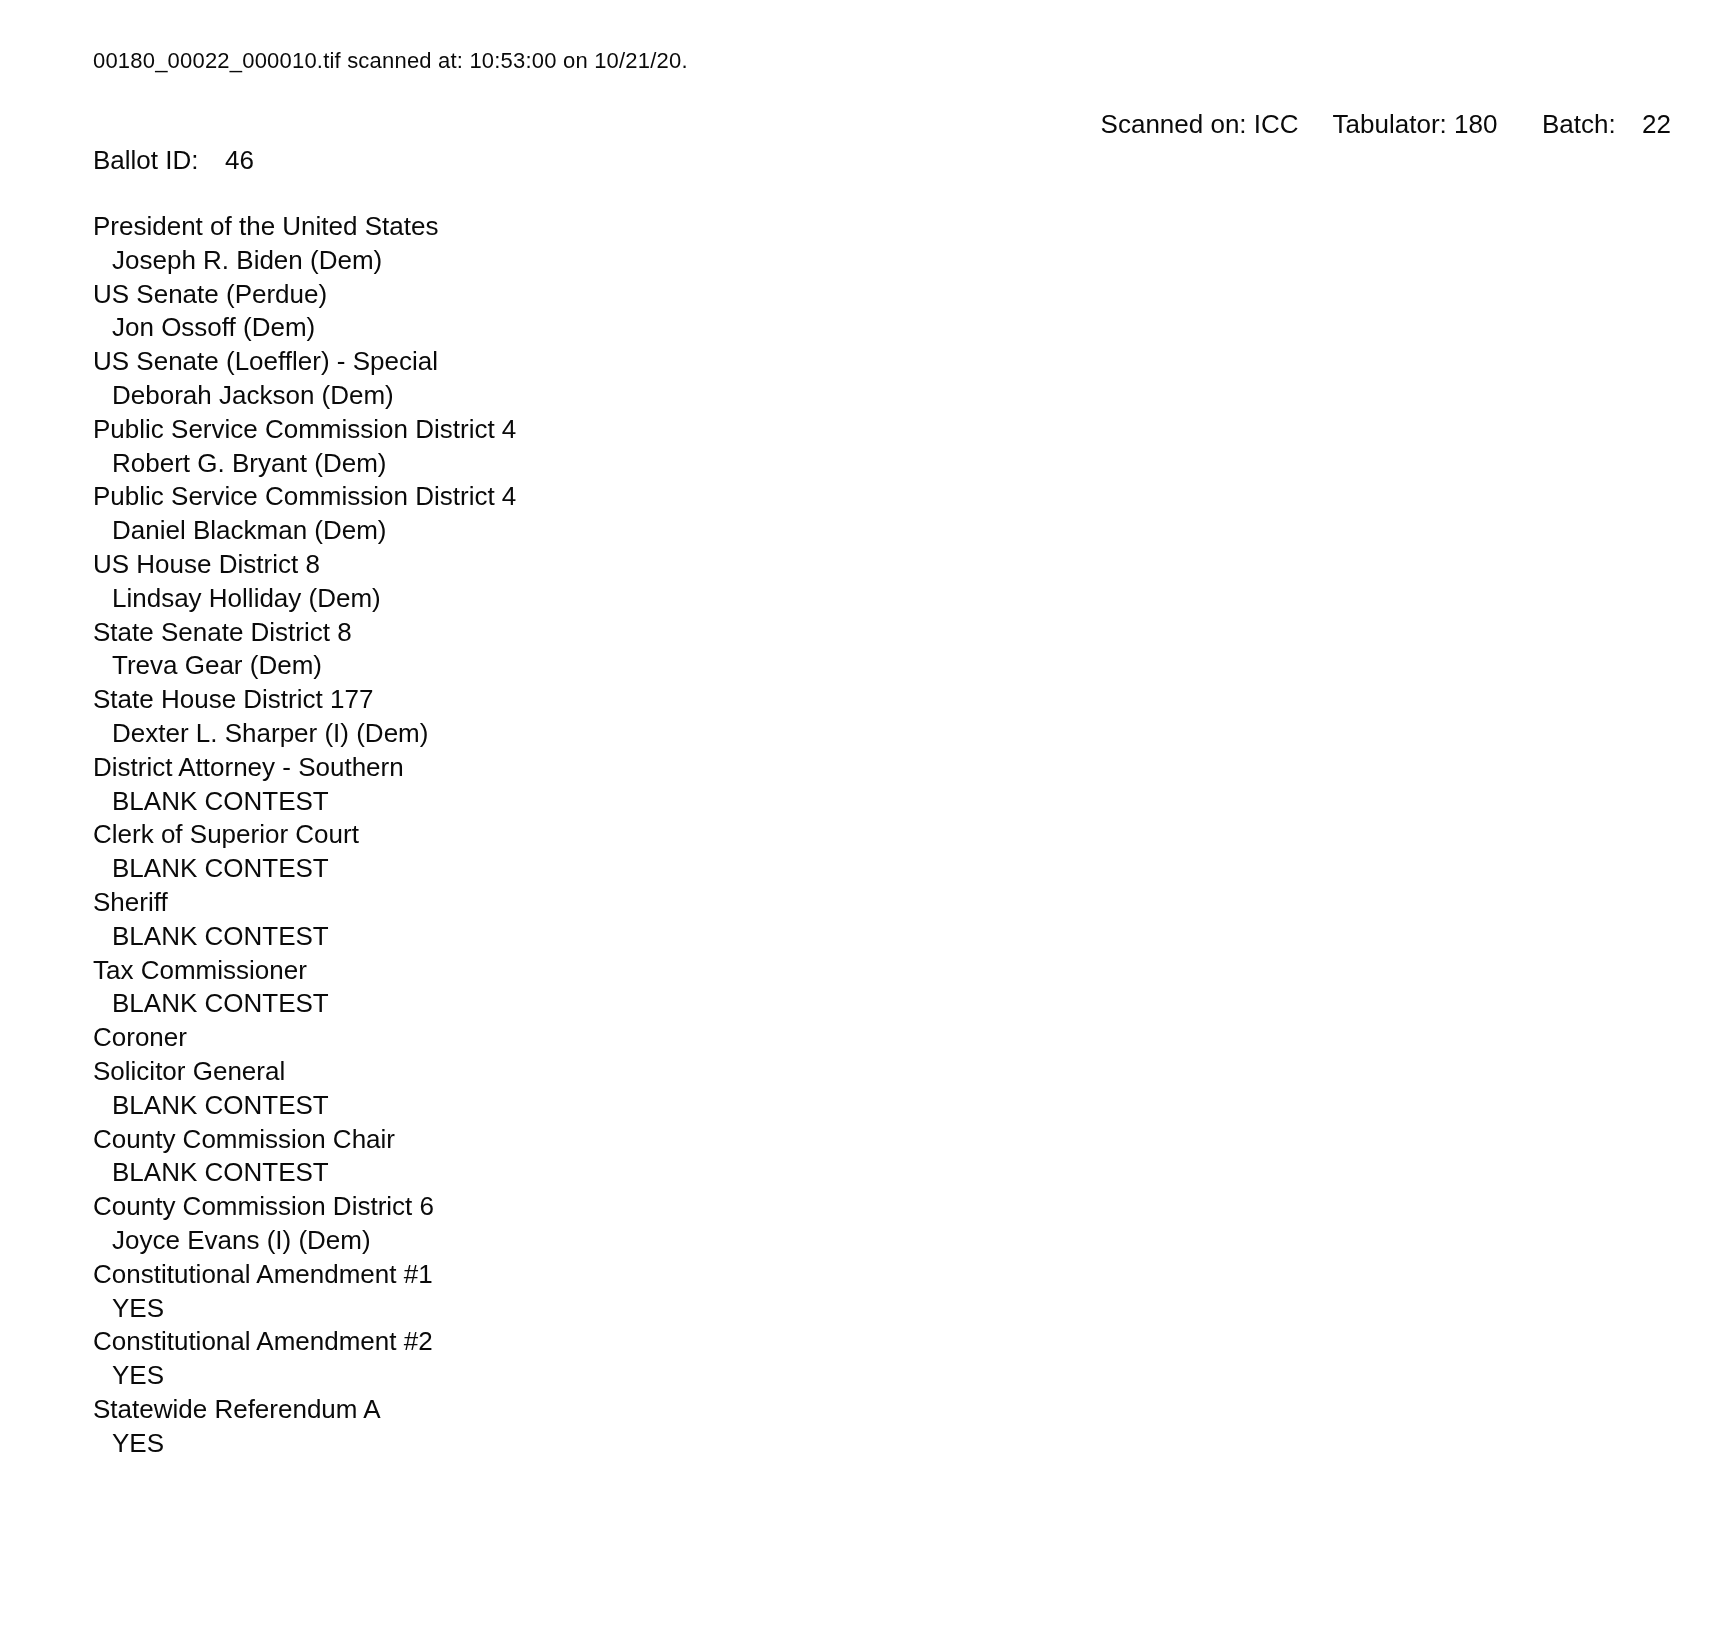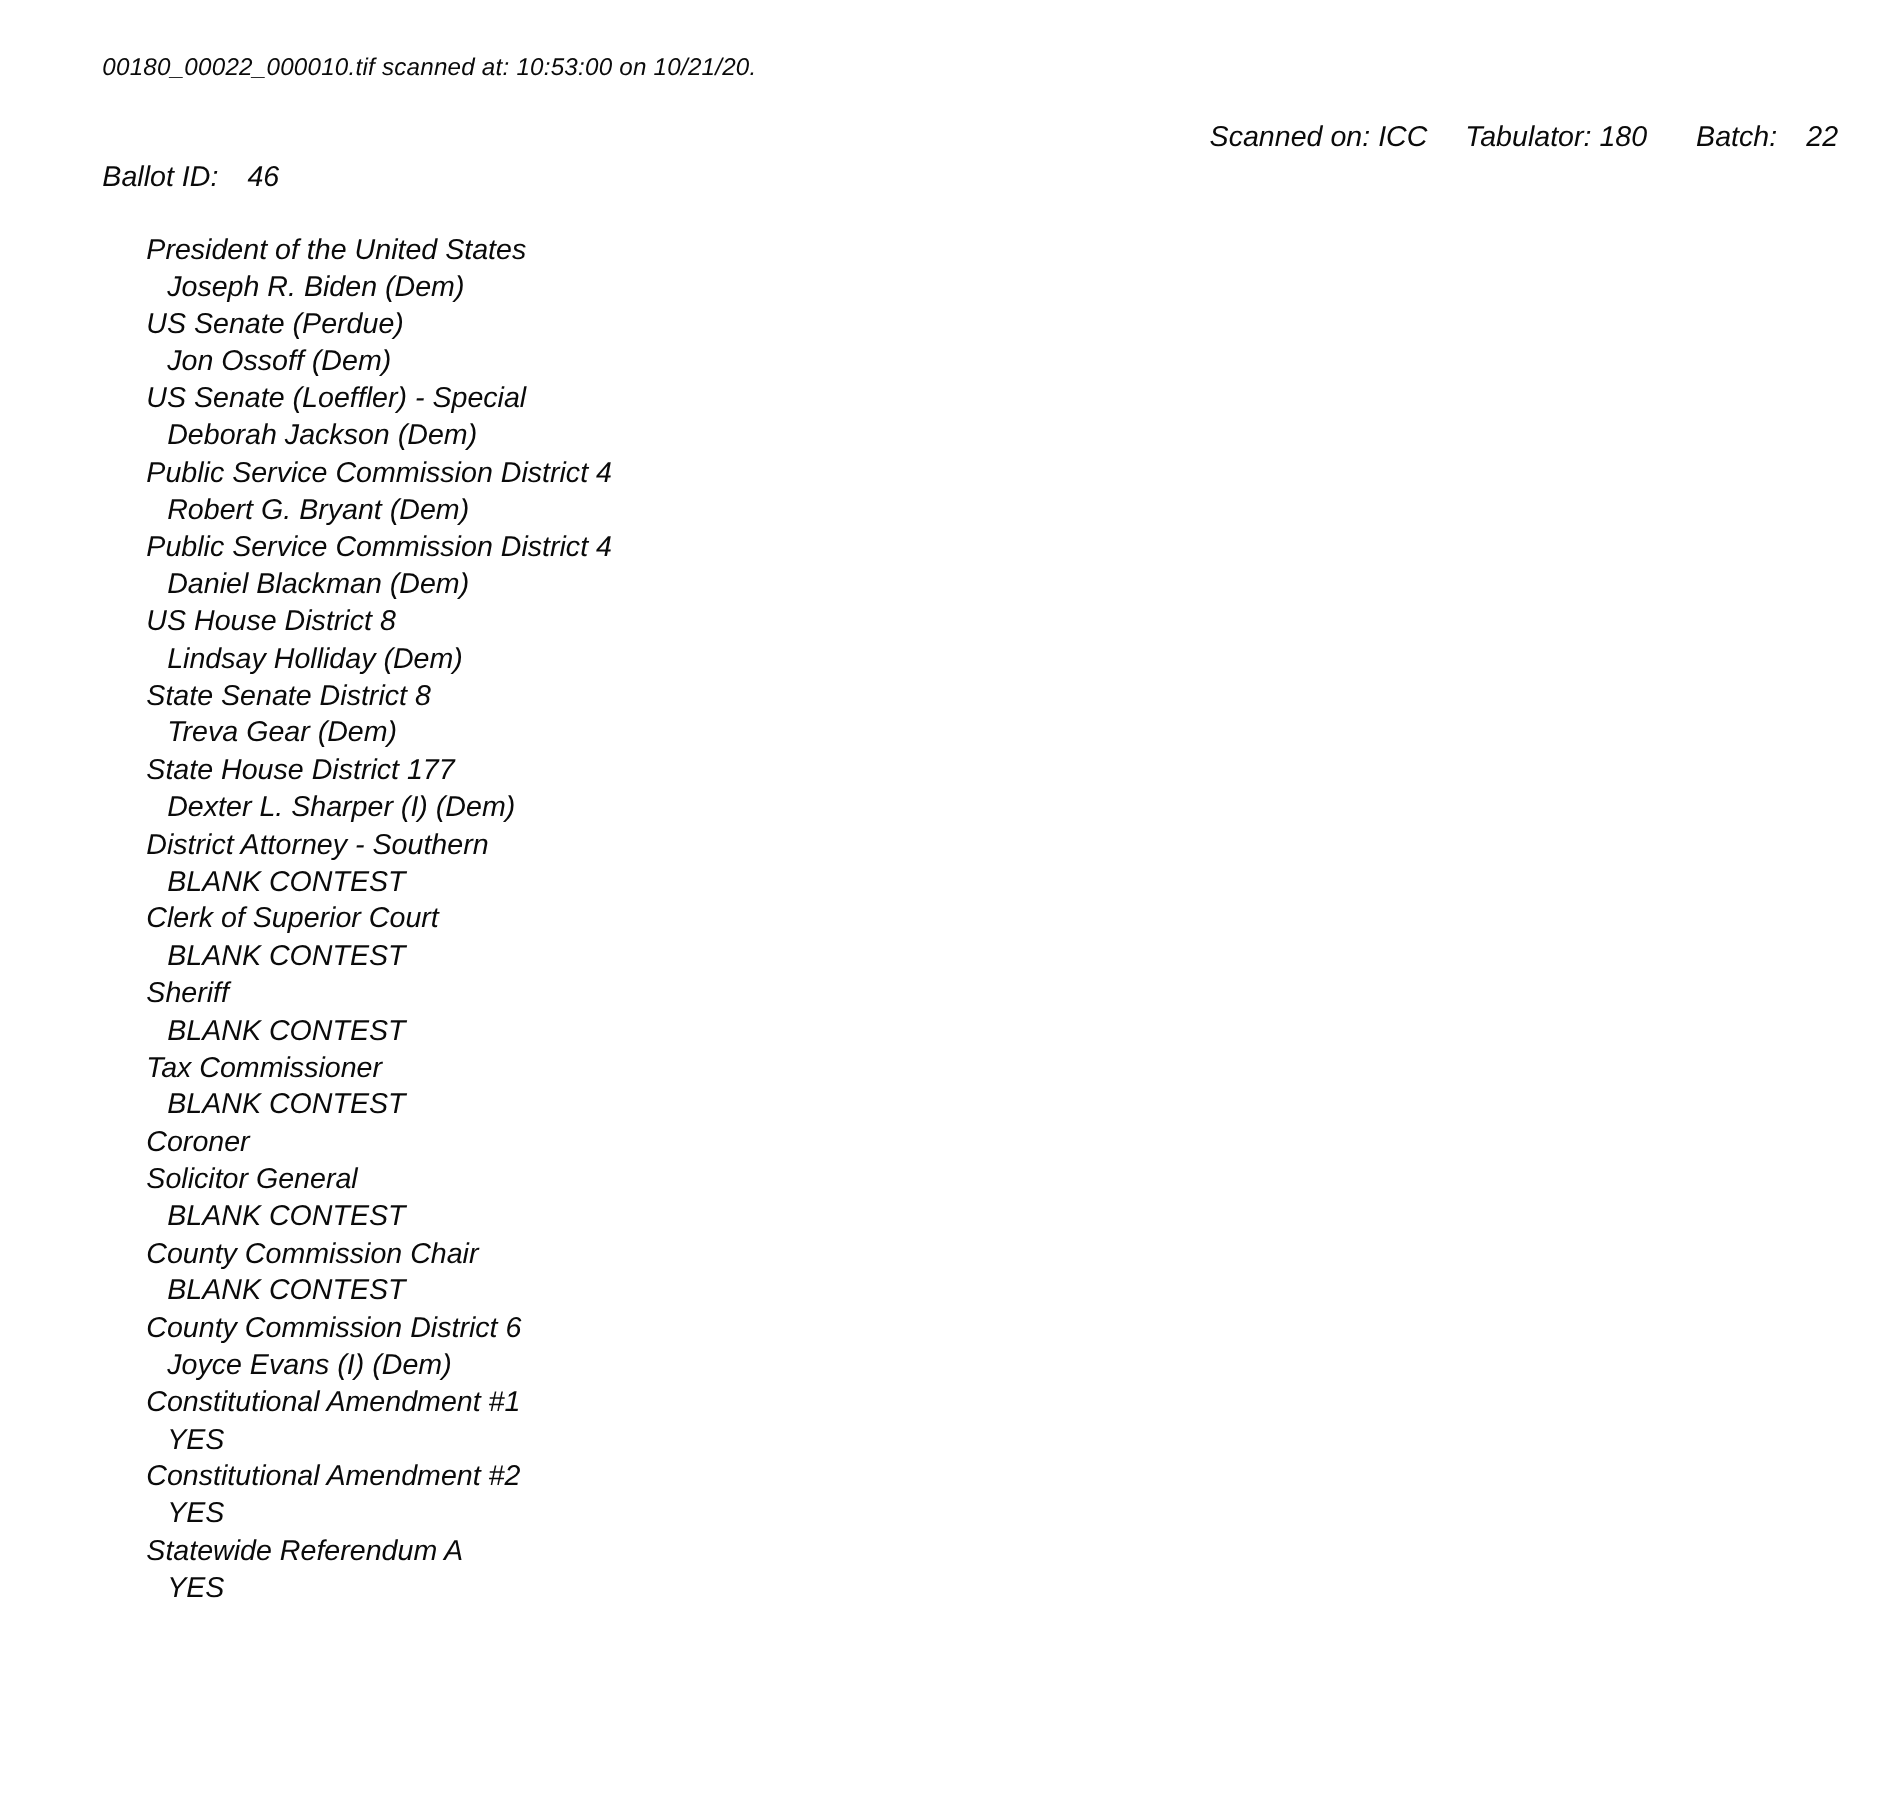--- a/index.html
+++ b/index.html
@@ -10,21 +10,20 @@
   }
   .page {
     position: relative;
     width: 1711px;
     height: 1648px;
     background: #ffffff;
     font-family: "Liberation Sans", sans-serif;
     box-sizing: border-box;
     padding: 48px 40px 0 93px;
     overflow: hidden;
-    font-style: italic;
   }
   .filename-line {
     font-size: 22px;
     line-height: 26px;
     letter-spacing: 0.2px;
     white-space: nowrap;
   }
   .scan-info-line {
     margin-top: 32px;
     font-size: 26px;
@@ -35,21 +34,20 @@
   .ballot-id-line {
     font-size: 26px;
     line-height: 36px;
     white-space: nowrap;
   }
   .group-gap-sm { display: inline-block; width: 20px; }
   .group-gap-md { display: inline-block; width: 30px; }
   .value-gap    { display: inline-block; width: 12px; }
   .contest-list {
     margin-top: 32px;
-    margin-left: 40px;
   }
   .contest-office {
     font-size: 26px;
     line-height: 33.8px;
     white-space: nowrap;
   }
   .contest-vote {
     font-size: 26px;
     line-height: 33.8px;
     padding-left: 19px;

